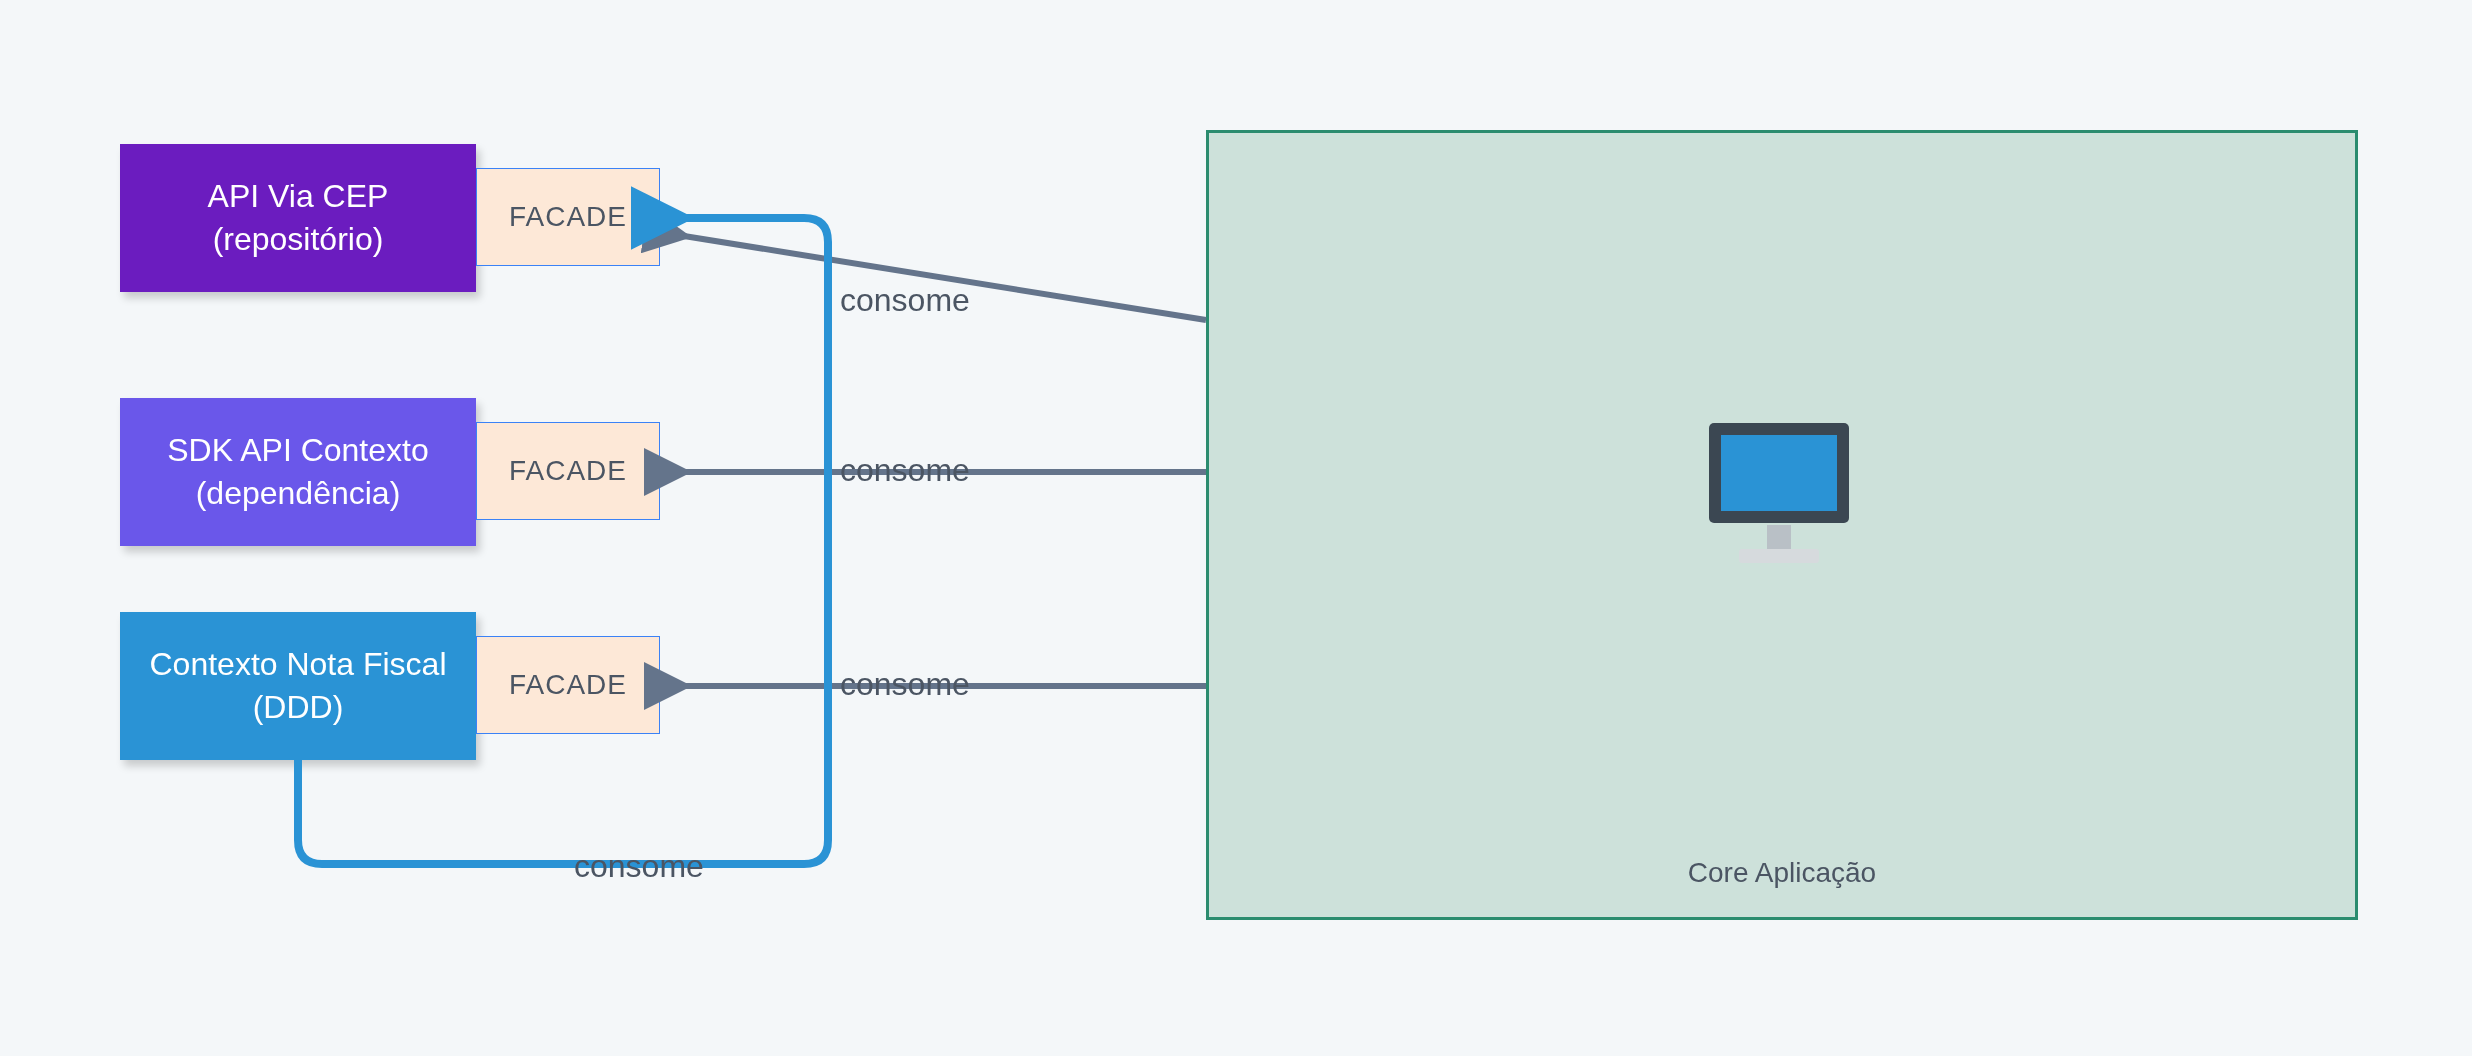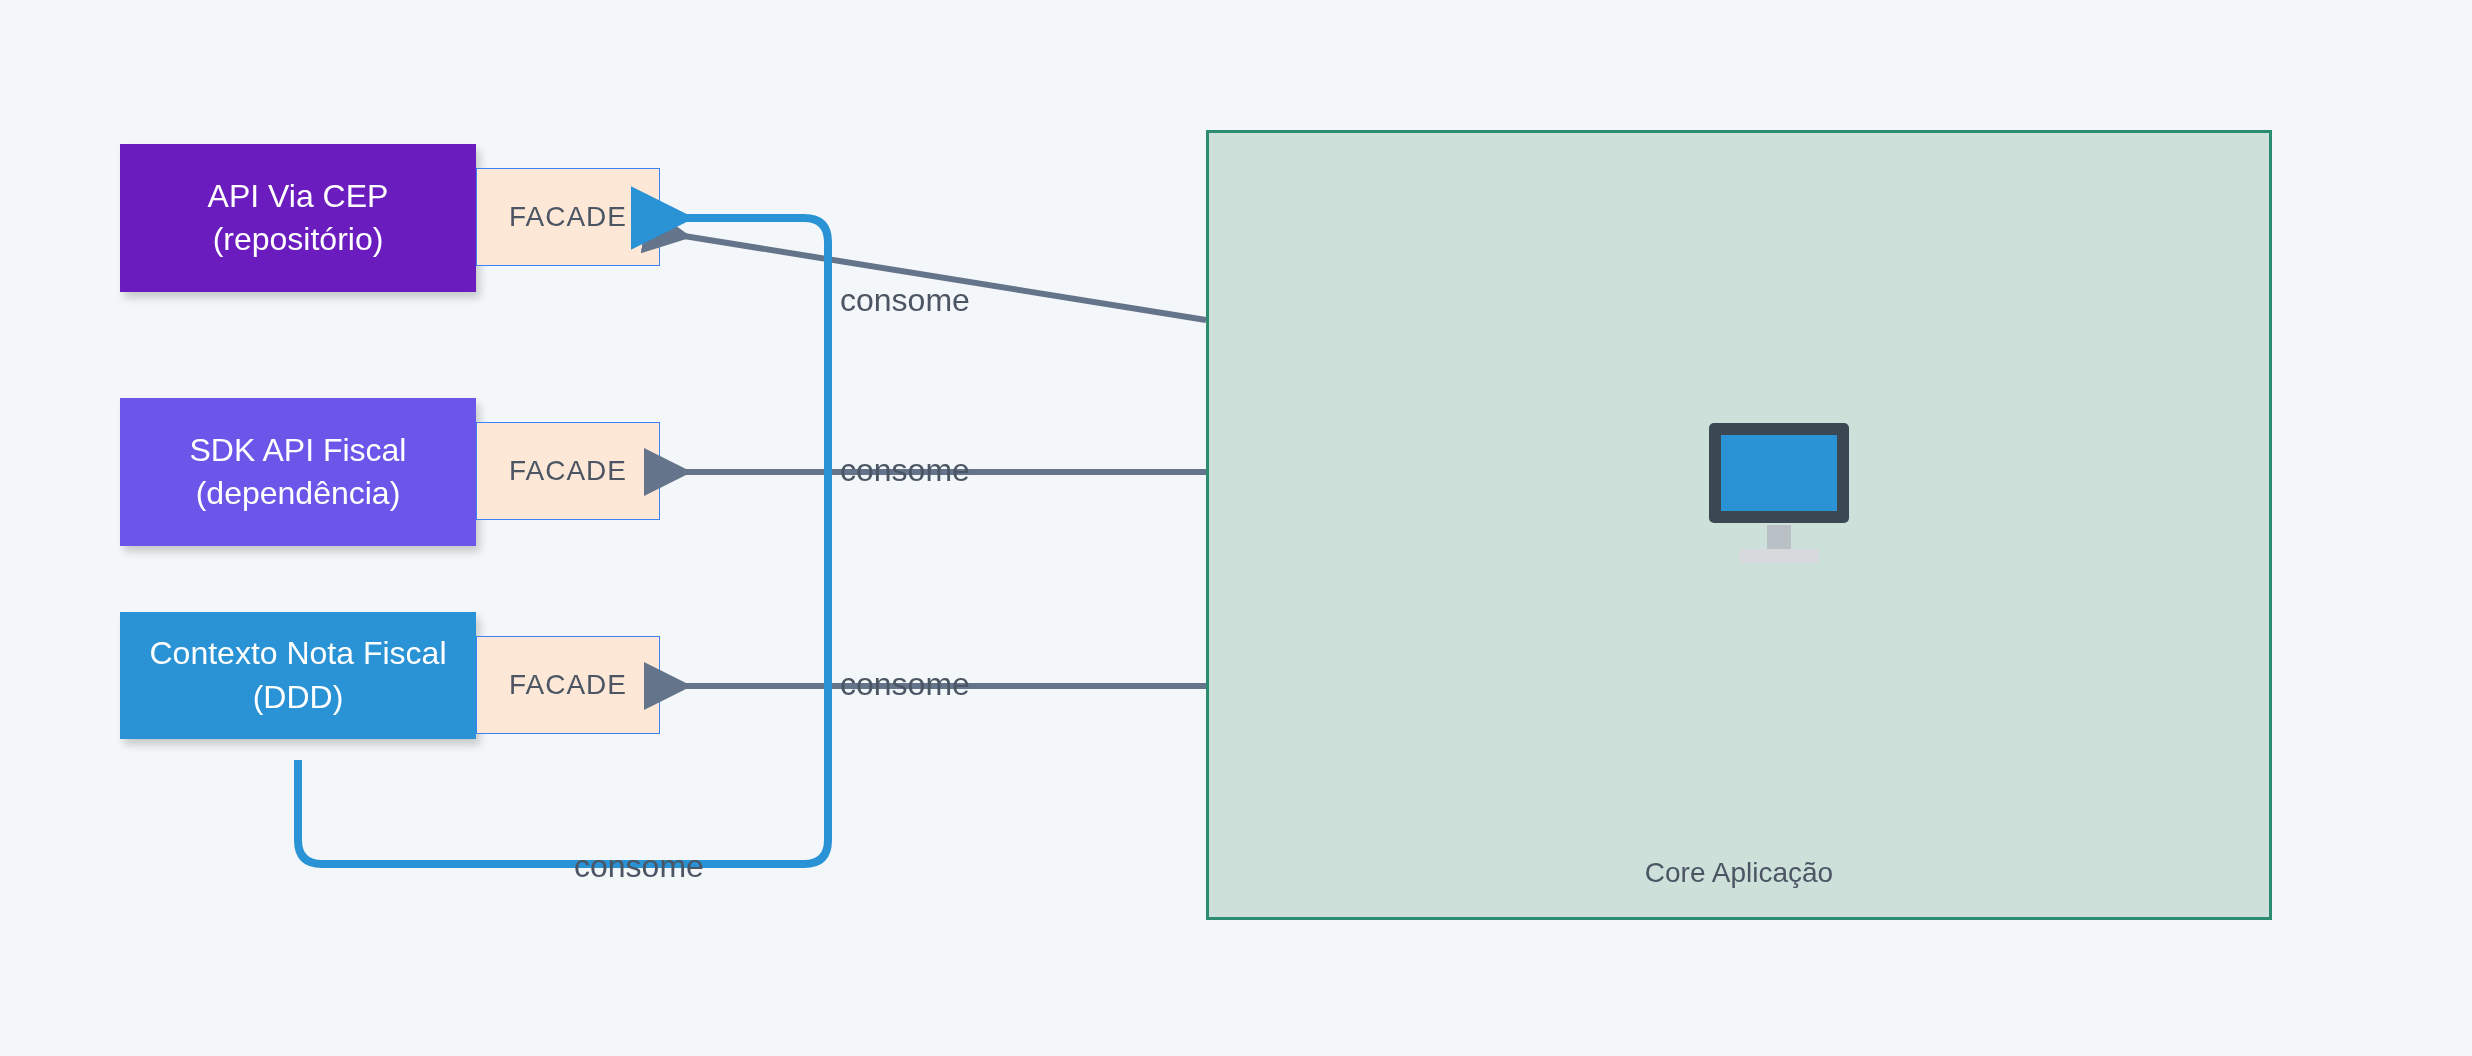--- a/index.html
+++ b/index.html
@@ -62,43 +62,43 @@
 
 <div class="box main-box" style="left:120px; top:144px; width:356px; height:148px; background:#6b1cbf;">
   <div>
     <span>API Via CEP</span><br>
     <span>(repositório)</span>
   </div>
 </div>
 
 <div class="box main-box" style="left:120px; top:398px; width:356px; height:148px; background:#6a57ea;">
   <div>
-    <span>SDK API Fiscal</span><br>
+    <span>SDK API Contexto</span><br>
     <span>(dependência)</span>
   </div>
 </div>
 
-<div class="box main-box" style="left:120px; top:612px; width:356px; height:127px; background:#2a93d5;justify-content:center;">
+<div class="box main-box" style="left:120px; top:612px; width:356px; height:148px; background:#2a93d5;justify-content:center;">
   <div>
     <span>Contexto Nota Fiscal</span><br>
     <span>(DDD)</span>
   </div>
 </div>
 
 <div class="box facade-box" style="left:476px; top:168px; width:184px; height:98px;">
   <span>FACADE</span>
 </div>
 <div class="box facade-box" style="left:476px; top:422px; width:184px; height:98px;">
   <span>FACADE</span>
 </div>
 <div class="box facade-box" style="left:476px; top:636px; width:184px; height:98px;">
   <span>FACADE</span>
 </div>
 
-<div class="core-box" style="left:1206px; top:130px; width:1066px; height:790px;">
+<div class="core-box" style="left:1206px; top:130px; width:1152px; height:790px;">
 
   <svg style="position:absolute; left:490px; top:280px;" width="160" height="170" viewBox="0 0 160 170">
     <rect x="10" y="10" width="140" height="100" rx="5" fill="#3b4752"></rect>
     <rect x="22" y="22" width="116" height="76" fill="#2a93d5"></rect>
     <rect x="68" y="112" width="24" height="24" fill="#b9c0c6"></rect>
     <rect x="40" y="136" width="80" height="14" rx="3" fill="#d6dadd"></rect>
   </svg>
   <div class="core-label" style="left:0; right:0; bottom:28px; text-align:center;">
     <span>Core Aplicação</span>
   </div>

